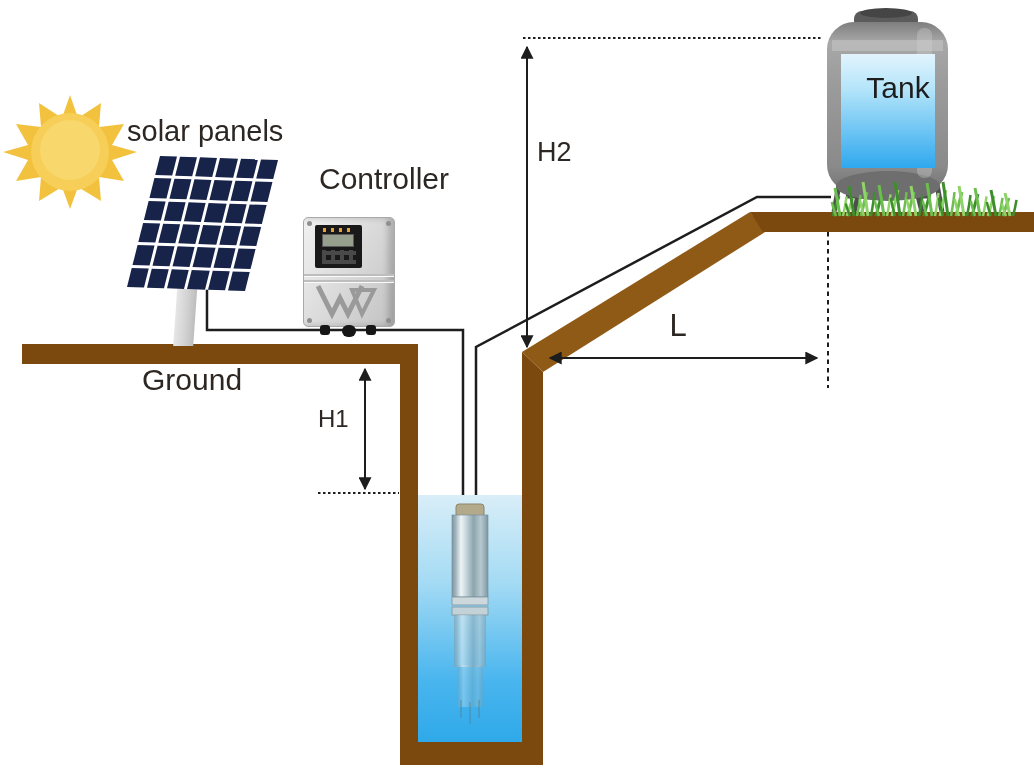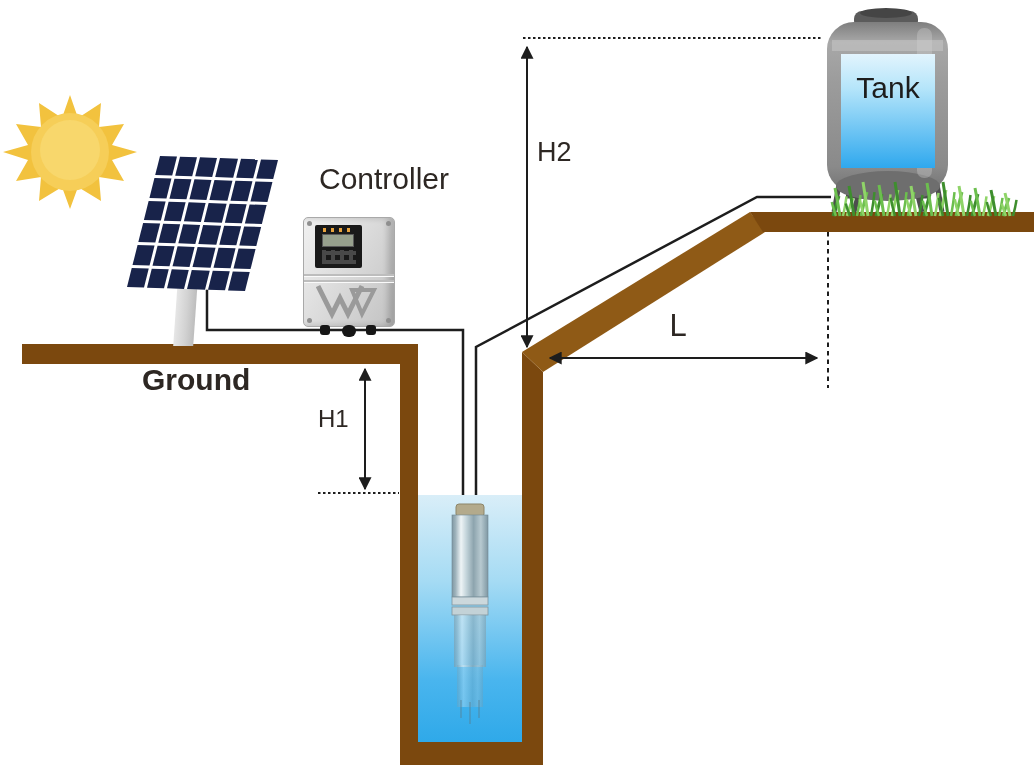--- a/index.html
+++ b/index.html
@@ -4,26 +4,26 @@
 <style>
   html,body{margin:0;padding:0;background:#fff;}
   #canvas{
     position:relative;width:1034px;height:780px;background:#ffffff;overflow:hidden;
     font-family:"Liberation Sans","DejaVu Sans",sans-serif;color:#2d2723;
   }
   #art{position:absolute;left:0;top:0;z-index:1;}
   .lbl{position:absolute;z-index:6;white-space:nowrap;color:#2d2723;line-height:1.05;}
   .lbl-solar{left:127px;top:116px;font-size:29px;}
   .lbl-controller{left:284px;top:163px;font-size:30px;margin-left:35px;}
-  .lbl-ground{left:142px;top:364px;font-size:30px;font-weight:bold;}
+  .lbl-ground{left:142px;top:364px;font-size:30px;}
   .lbl-h1{left:318px;top:406px;font-size:24px;}
   .lbl-h2{left:537px;top:138px;font-size:27px;}
   .lbl-l{left:656px;top:310px;width:44px;text-align:center;font-size:31px;}
   .lbl-lowest{left:553px;top:466px;font-size:31px;}
-  .lbl-tank{left:841px;top:72px;width:94px;text-align:center;font-size:30px;color:#1d1d1d;z-index:6;}
+  .lbl-tank{left:841px;top:72px;width:94px;text-align:center;font-size:30px;color:#1d1d1d;z-index:6;padding-left:10px;}
 
   
   .pole{position:absolute;left:176px;top:266px;width:20px;height:80px;z-index:2;
     background:linear-gradient(90deg,#e6e6e6 0%,#d2d2d2 55%,#bdbdbd 100%);transform:skewX(-4deg);}
 
   
   .panel{position:absolute;left:160px;top:156px;width:118px;height:131px;z-index:3;
     transform-origin:0 0;transform:matrix(1,0.0339,-0.252,1,0,0);
     display:grid;grid-template-columns:repeat(6,1fr);grid-template-rows:repeat(6,1fr);
     gap:3px;background:#ffffff;}
@@ -247,19 +247,20 @@
     <div class="groove g2"></div>
     <svg class="logo" viewBox="0 0 66 40">
       <path d="M2,2 L16,30 L24,14 L32,30 L46,2" fill="none" stroke="#9a9a9a" stroke-width="5"></path>
       <path d="M36,6 L58,6 L46,30 Z" fill="none" stroke="#9a9a9a" stroke-width="4"></path>
     </svg>
     <div class="gland gl1"></div>
     <div class="gland gl2"></div>
     <div class="gland gl3"></div>
   </div>
 
+  <div class="lbl lbl-solar">solar panels</div>
   <div class="lbl lbl-controller">Controller</div>
   <div class="lbl lbl-ground">Ground</div>
   <div class="lbl lbl-h1">H1</div>
   <div class="lbl lbl-h2">H2</div>
   <div class="lbl lbl-l">L</div>
   <div class="lbl lbl-tank">Tank</div>
 </div>
 
 </body></html>

